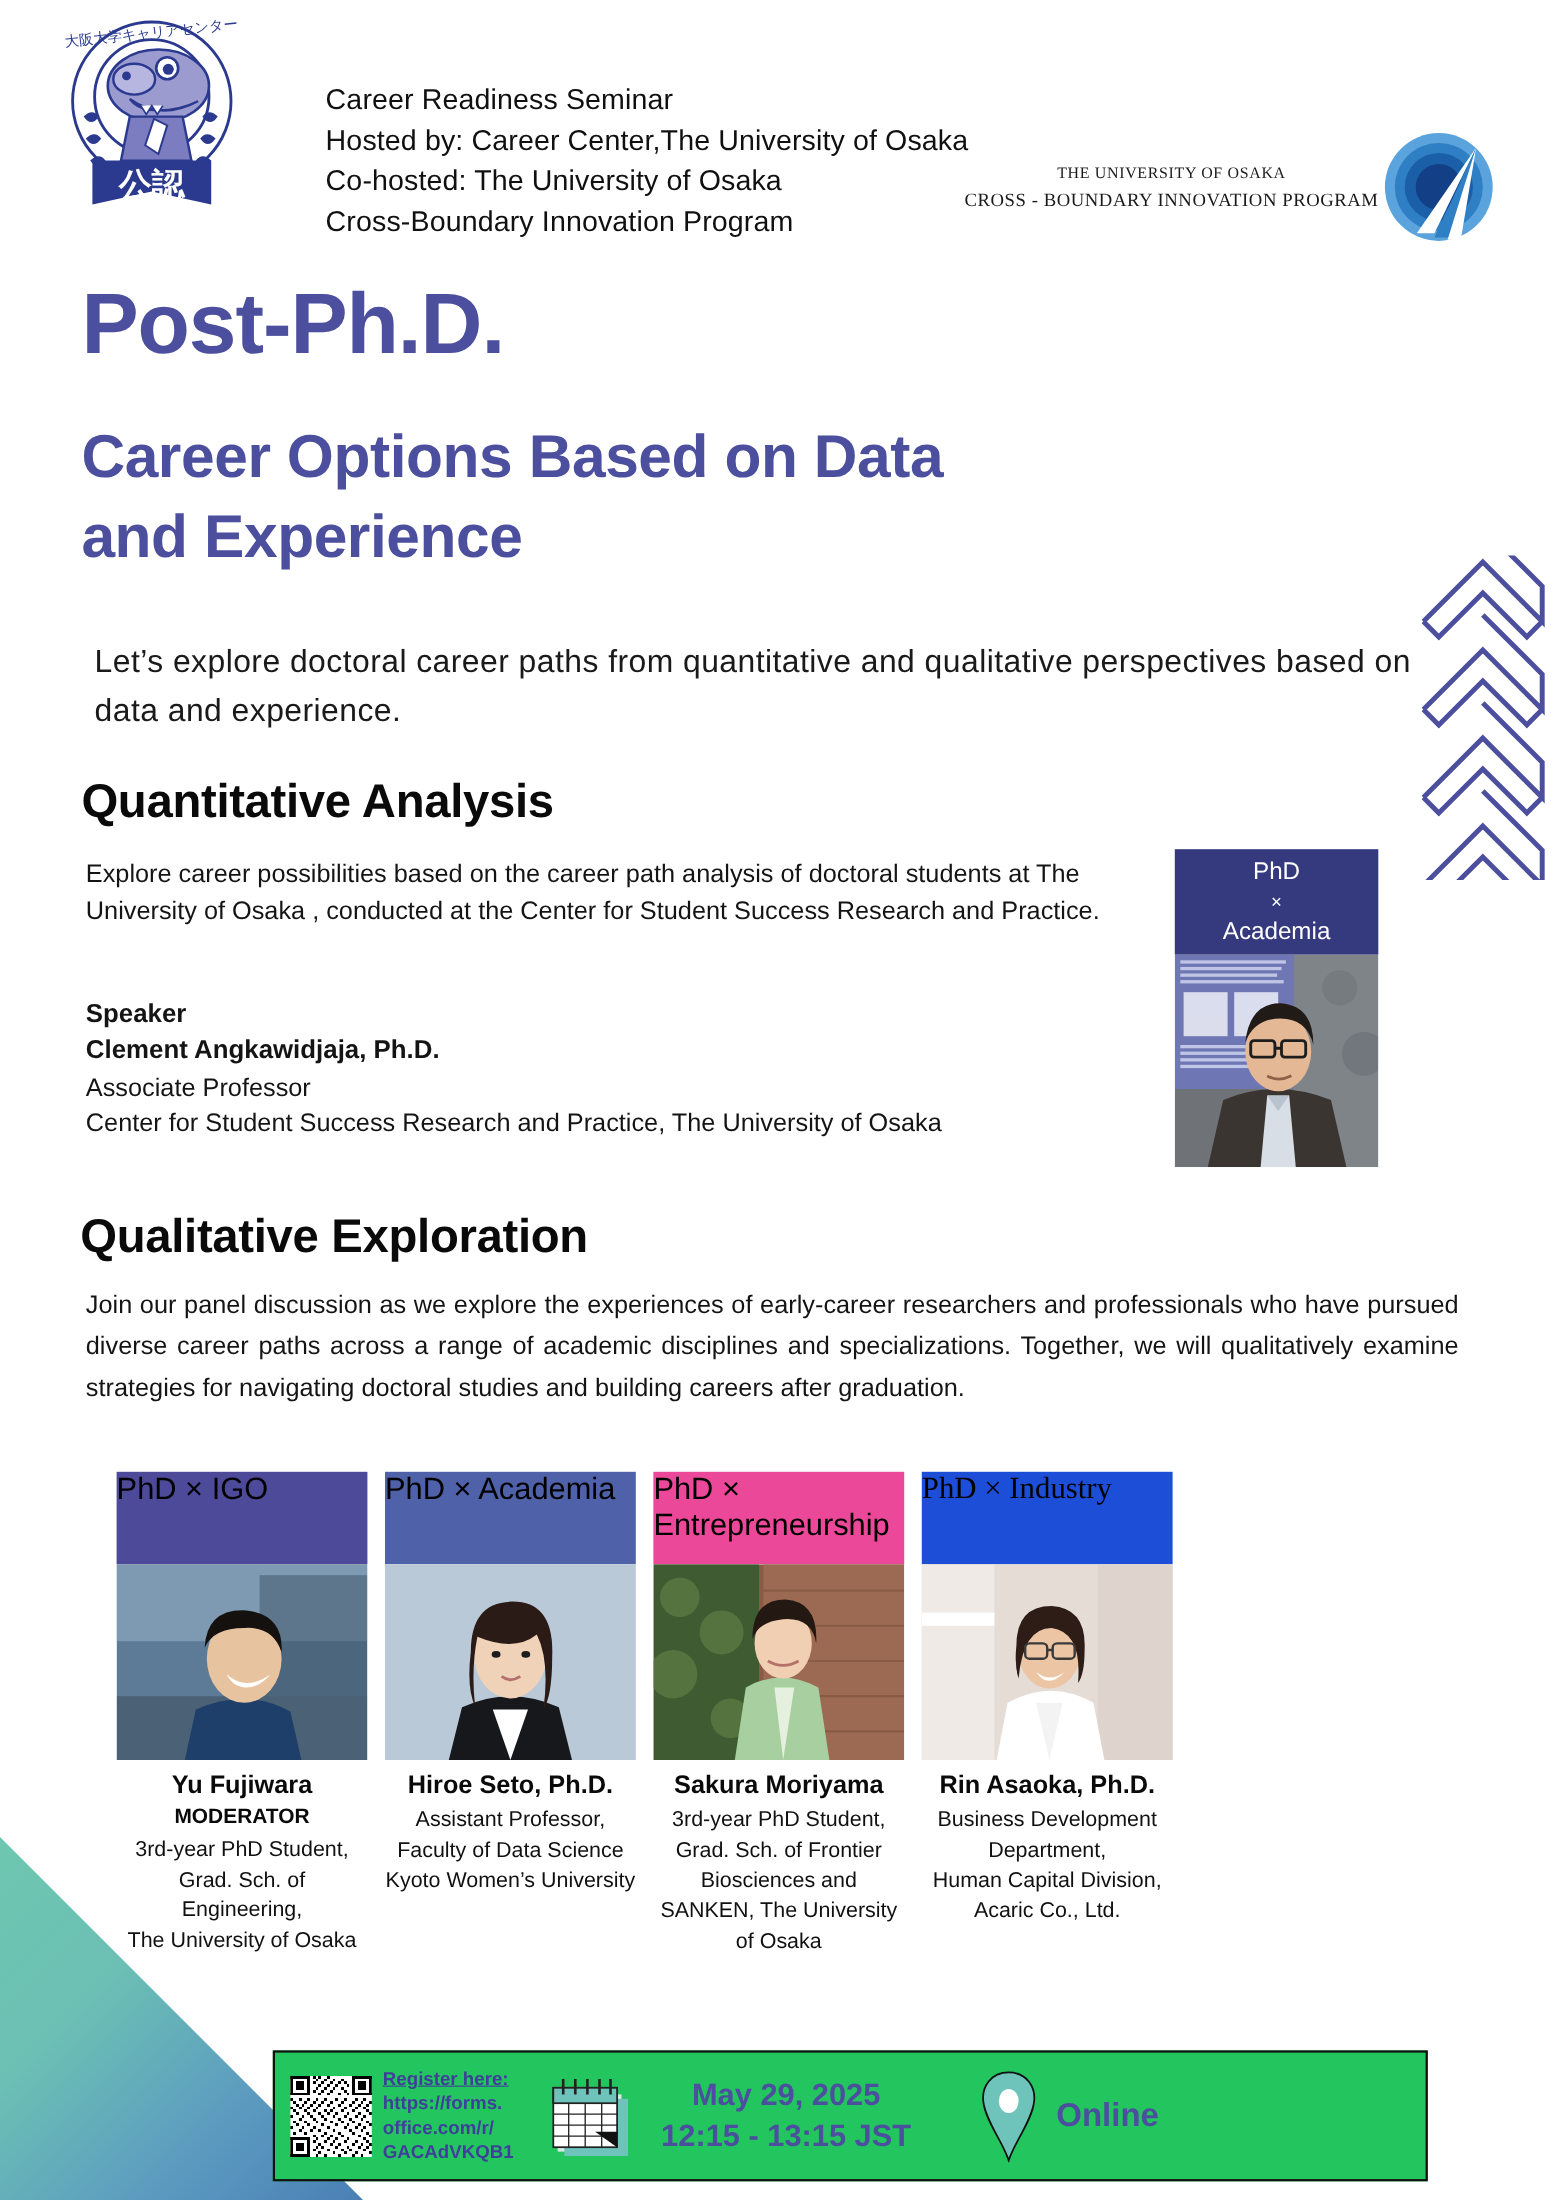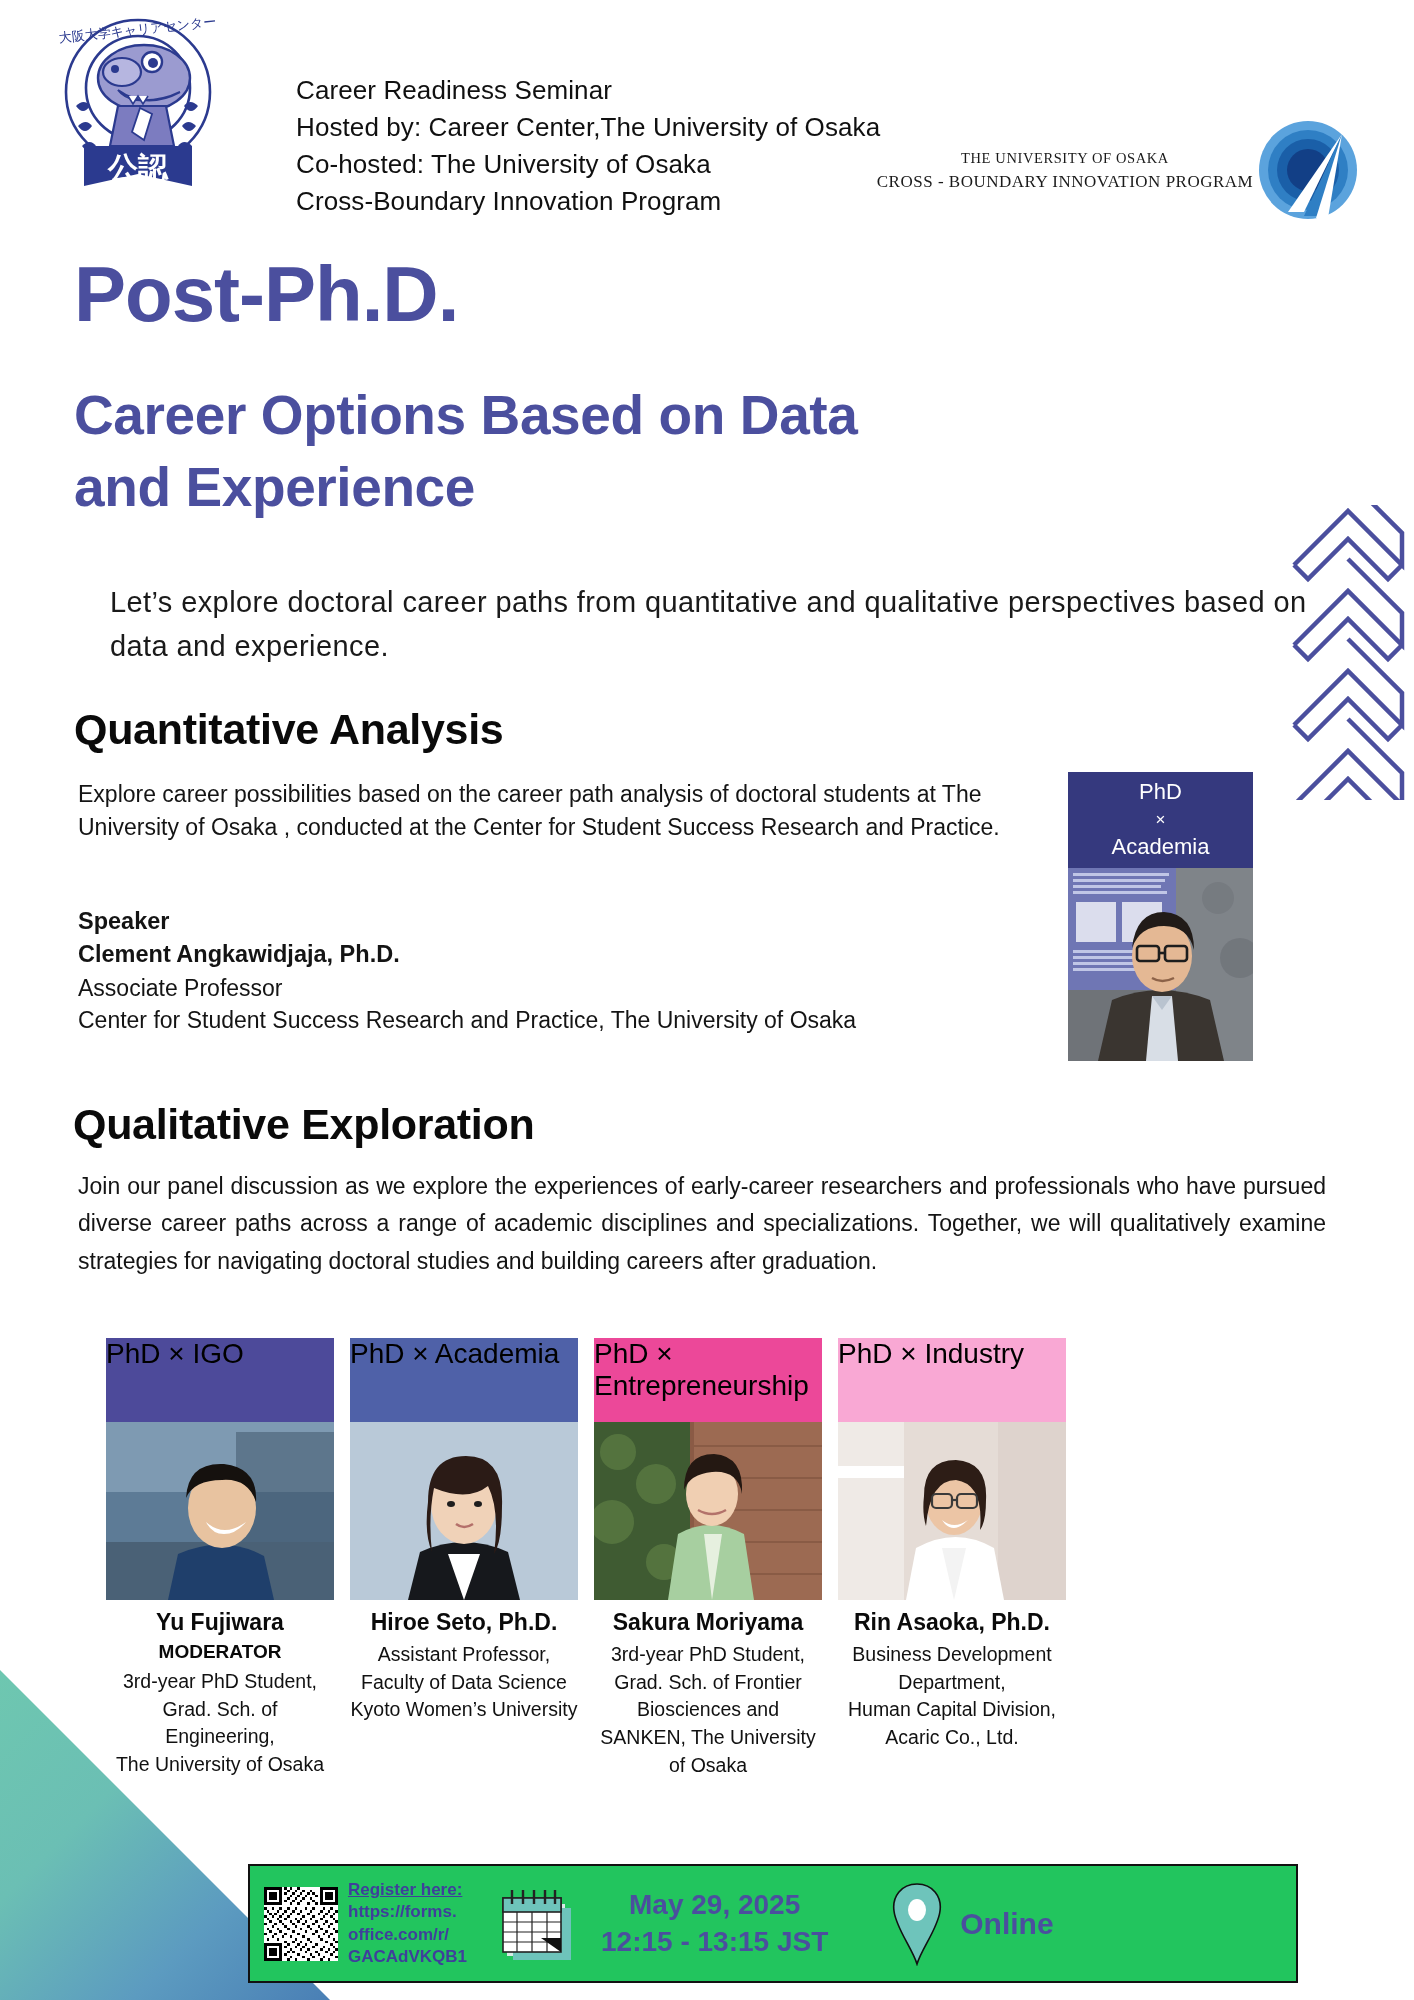--- a/index.html
+++ b/index.html
@@ -26,21 +26,21 @@
   .hdr-text{position:absolute;left:296px;top:72px;line-height:1.42;}
   .hdr-text div{font-size:26px;color:#101010;letter-spacing:.1px;white-space:nowrap;}
   .cbi{position:absolute;left:845px;top:150px;width:440px;text-align:center;}
   .cbi .l1{font-family:"Liberation Serif","DejaVu Serif",serif;font-size:14.5px;color:#1a1a1a;letter-spacing:.6px;}
   .cbi .l2{font-family:"Liberation Serif","DejaVu Serif",serif;font-size:17px;color:#1a1a1a;letter-spacing:.5px;margin-top:5px;}
   .cbi-logo{position:absolute;left:1258px;top:120px;width:100px;height:100px;}
 
   
   .t1{position:absolute;left:74px;top:255px;font-size:78px;font-weight:bold;color:#4b4f9e;letter-spacing:-1px;line-height:1;}
   .t2{position:absolute;left:74px;top:380px;font-size:55px;font-weight:bold;color:#4b4f9e;line-height:1.30;letter-spacing:-.4px;}
-  .lead{position:absolute;left:86px;top:580px;width:1200px;font-size:29px;color:#1a1a1a;line-height:1.52;letter-spacing:.4px;margin-left:24px;}
+  .lead{position:absolute;left:86px;top:580px;width:1200px;font-size:29px;color:#1a1a1a;line-height:1.52;letter-spacing:.4px;}
 
   .sec-h{position:absolute;font-size:43px;font-weight:bold;color:#0a0a0a;letter-spacing:-.3px;}
   #secQuant{left:74px;top:705px;}
   #secQual{left:73px;top:1100px;}
 
   .body-p{position:absolute;font-size:23px;color:#141414;line-height:1.45;}
   #quantP{left:78px;top:778px;width:940px;}
   #qualP{left:78px;top:1168px;width:1248px;text-align:justify;line-height:1.62;}
 
   .sp-block{position:absolute;left:78px;top:905px;font-size:23px;color:#141414;line-height:1.42;}
@@ -319,21 +319,21 @@
           <path d="M90 68 Q90 32 120 32 Q150 34 148 72 Q144 48 118 50 Q96 52 90 68Z" fill="#241812"></path>
           <path d="M104 88 Q118 96 132 88" stroke="#b3726a" stroke-width="2.4" fill="none"></path>
         </svg>
       </div>
       <div class="nm">Sakura Moriyama</div>
 
       <div class="aff">3rd-year PhD Student,<br>Grad. Sch. of Frontier<br>Biosciences and<br>SANKEN, The University<br>of Osaka</div>
     </div>
 
     <div class="pan" id="pan3">
-      <div class="cap" style="background: #f9a8d4;">
+      <div class="cap" style="background: #1d4ed8; font-family: Liberation Serif, serif;">
         <span>PhD</span>
         <span class="x">×</span>
         <span>Industry</span>
       </div>
       <div class="photo">
         <svg viewBox="0 0 228 178" width="228" height="178" preserveAspectRatio="none">
           <rect width="228" height="178" fill="#e5dcd6"></rect>
           <rect x="0" y="0" width="66" height="178" fill="#efeae6"></rect>
           <rect x="0" y="44" width="66" height="12" fill="#ffffff"></rect>
           <rect x="160" y="0" width="68" height="178" fill="#ded3cd"></rect>

